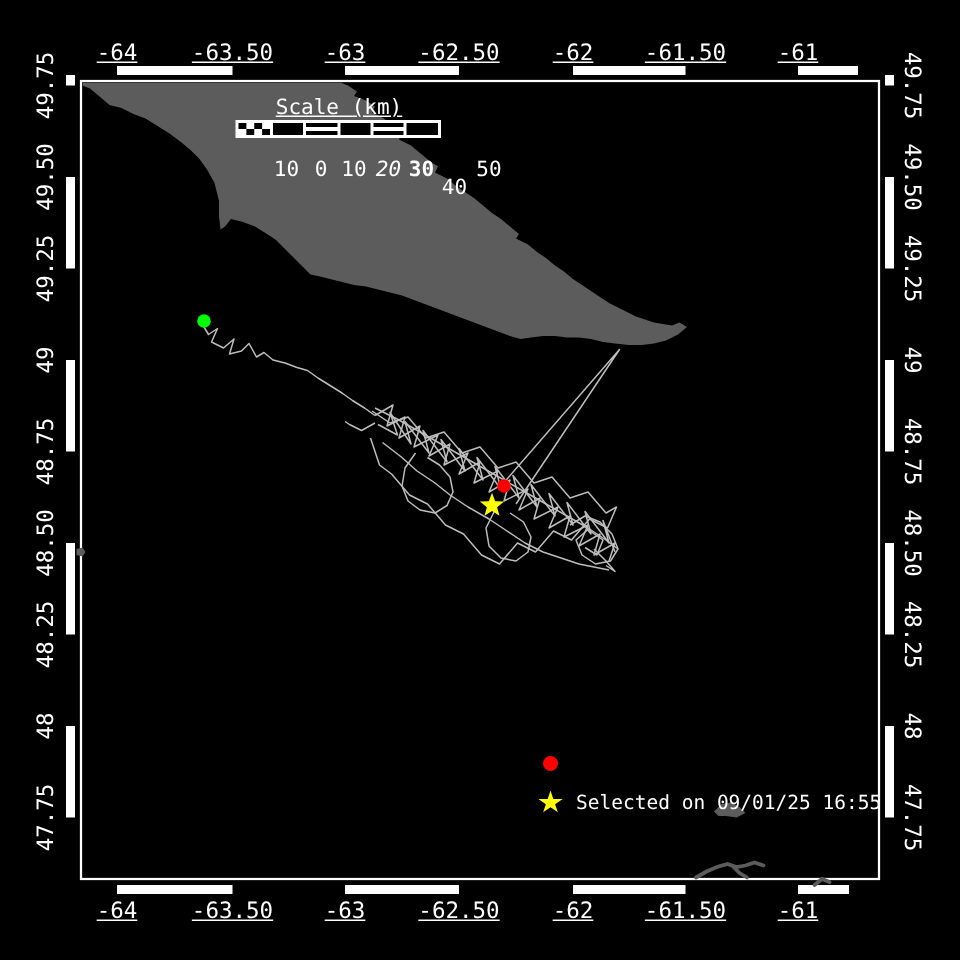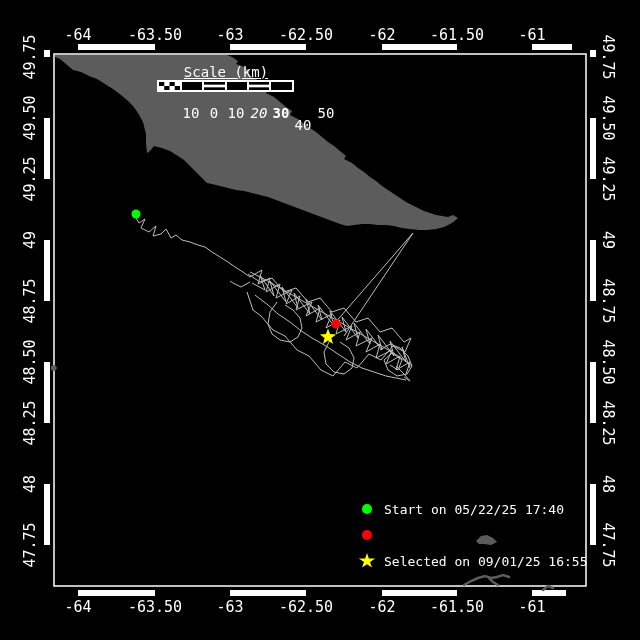--- a/index.html
+++ b/index.html
@@ -1,20 +1,20 @@
 <!DOCTYPE html>
 <html><head>
 <meta charset="utf-8">
 <style>
   html,body{margin:0;padding:0;background:#000;}
   #canvas{position:relative;width:640px;height:640px;background:#000;overflow:hidden;
           font-family:"DejaVu Sans Mono","Liberation Mono",monospace;}
   #map-svg{position:absolute;left:0;top:0;}
   .label{position:absolute;color:#fff;white-space:nowrap;}
-  .axis-top,.axis-bottom{font-size:15px;transform:translateX(-50%);}
+  .axis-top,.axis-bottom{font-size:15px;transform:translateX(-50%);text-decoration:underline;}
   .axis-left{font-size:15px;transform:translate(-50%,-50%) rotate(-90deg);}
   .axis-right{font-size:15px;transform:translate(-50%,-50%) rotate(90deg);}
   .scale-title{font-size:14px;transform:translateX(-50%);}
   .scale-num{font-size:14px;transform:translateX(-50%);margin-left:33px;}
   #legend{position:absolute;left:358px;top:496px;}
   .legend-row{display:flex;align-items:center;height:26px;}
   .legend-marker{width:18px;display:flex;justify-content:center;align-items:center;margin-right:8px;}
   .dot{width:10px;height:10px;border-radius:50%;}
   .star{width:17px;height:16px;clip-path:polygon(50% 0%,61% 35%,98% 35%,68% 57%,79% 91%,50% 70%,21% 91%,32% 57%,2% 35%,39% 35%);}
   .legend-text{color:#fff;font-size:13px;white-space:nowrap;}
@@ -135,26 +135,20 @@
       <div class="label scale-num" style="left: 248px; top: 105px; font-weight: bold;">30</div>
       <div class="label scale-num" style="left: 270px; top: 117px;">40</div>
       <div class="label scale-num" style="left: 293px; top: 105px;">50</div>
     </div>
 
   <div id="scale-title" class="label scale-title" style="left: 226px; top: 64px; text-decoration: underline;">Scale (km)</div>
 
   <div id="legend">
     <div class="legend-row">
       <span class="legend-marker">
-          <span class="dot" id="lm0" style="background: rgb(0, 255, 0);"></span>
-        </span>
-      <span class="legend-text">Start on 05/22/25 17:40</span>
-    </div>
-    <div class="legend-row">
-      <span class="legend-marker">
           <span class="dot" id="lm1" style="background: rgb(255, 0, 0);"></span>
         </span>
     </div>
     <div class="legend-row">
       <span class="legend-marker">
           <span class="star" id="lm2" style="background: rgb(255, 255, 0);"></span>
         </span>
       <span class="legend-text">Selected on 09/01/25 16:55</span>
     </div>
   </div>

